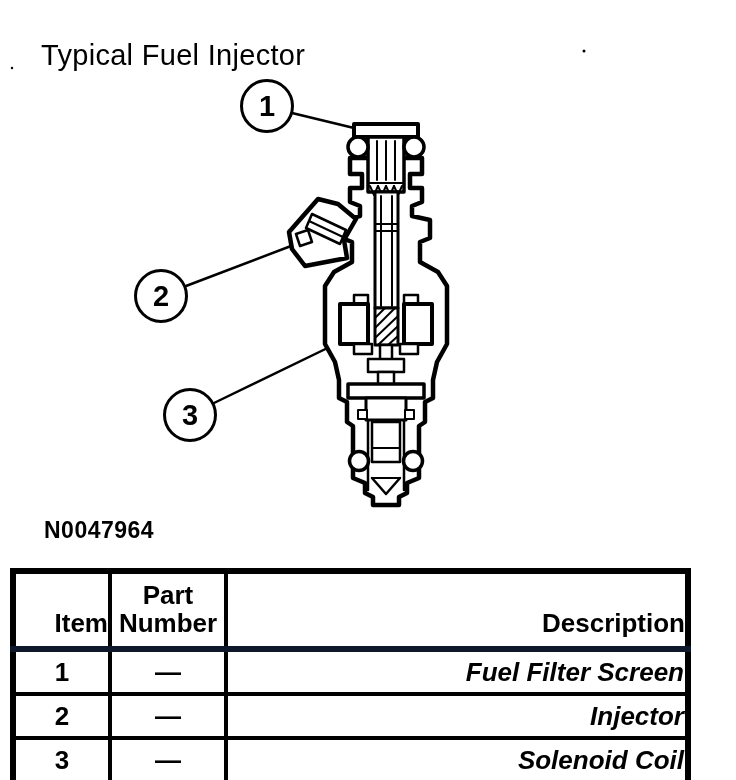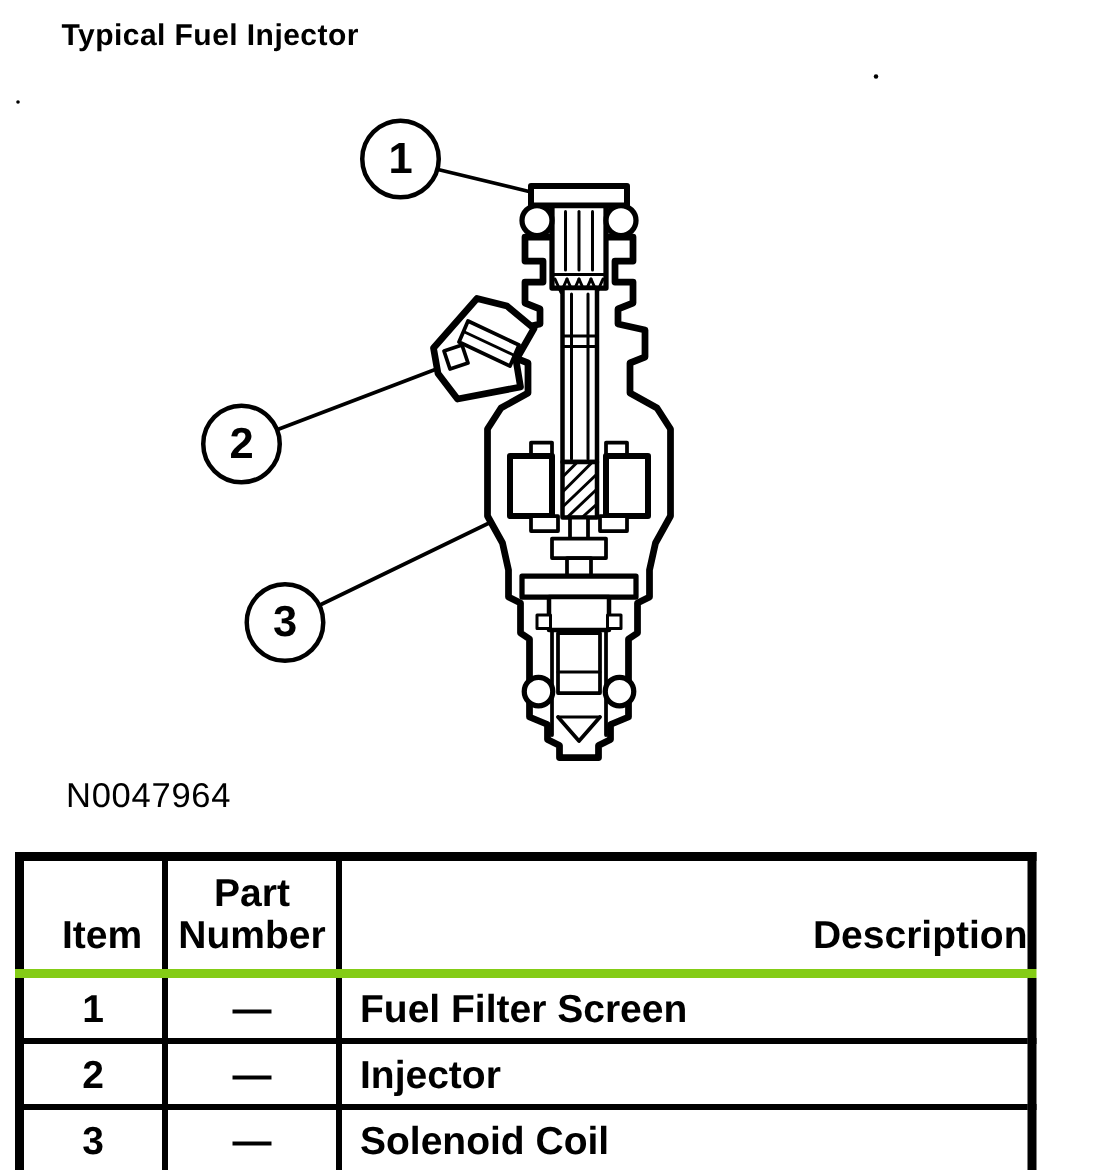--- a/index.html
+++ b/index.html
@@ -4,61 +4,61 @@
 <style>
   html,body { margin:0; padding:0; }
   body {
     width:736px; height:780px; position:relative; overflow:hidden;
     background:#ffffff; color:#000000;
     font-family:"Liberation Sans", sans-serif;
   }
   .page { position:absolute; inset:0; }
 
   .title {
-    position:absolute; left:41px; top:0;
-    font-size:20px; font-weight:bold; letter-spacing:0.3px;
+    position:absolute; left:41px; top:20px;
+    font-size:29px; font-weight:normal; letter-spacing:0.3px;
     white-space:nowrap;
   }
 
   .art { position:absolute; left:0; top:0; }
 
   .callout {
     position:absolute; width:54px; height:54px; box-sizing:border-box;
     border:3px solid #000; border-radius:50%; background:#fff;
     display:flex; align-items:center; justify-content:center;
     font-size:29px; font-weight:bold; line-height:1;
   }
   .callout-1 { left:240px; top:79px; }
   .callout-2 { left:134px; top:269px; }
   .callout-3 { left:163px; top:388px; }
 
   .fig-code {
     position:absolute; left:44px; top:517px;
-    font-size:23px; font-weight:normal; letter-spacing:0.5px;
+    font-size:23px; font-weight:bold; letter-spacing:0.5px;
   }
 
   .table-wrap { position:absolute; left:10px; top:568px; }
   table.parts {
     border-collapse:collapse; width:681px;
     border:6px solid #000;
   }
   table.parts th, table.parts td {
     border:4px solid #000; font-size:26px; overflow:hidden;
   }
   table.parts thead th {
     height:64px; vertical-align:bottom; font-weight:bold;
-    padding:0 0 8px 0; border-bottom:6px solid #84cc16; line-height:1.1;
+    padding:0 0 8px 0; border-bottom:6px solid #0f172a; line-height:1.1;
   }
-  th.col-item  { width:80px;  text-align:center; padding-left:12px !important; }
+  th.col-item  { width:80px;  text-align:right; padding-left:12px !important; }
   th.col-part  { width:112px; text-align:center; }
   th.col-desc  { text-align:right; padding-left:12px !important; }
   table.parts td { height:38px; font-weight:bold; vertical-align:middle; }
   td.c-item { text-align:center; }
   td.c-part { text-align:center; }
-  td.c-desc { text-align:left; padding-left:12px; }
+  td.c-desc { text-align:right; padding-left:12px;font-style:italic; }
 </style>
 </head>
 <body>
 
 <div class="page">
 
   <h1 class="title">Typical Fuel Injector</h1>
 
   <svg class="art" width="736" height="560" viewBox="0 0 736 560" aria-hidden="true">
     <g stroke="#000000" fill="#ffffff" stroke-linejoin="round" stroke-linecap="round">

